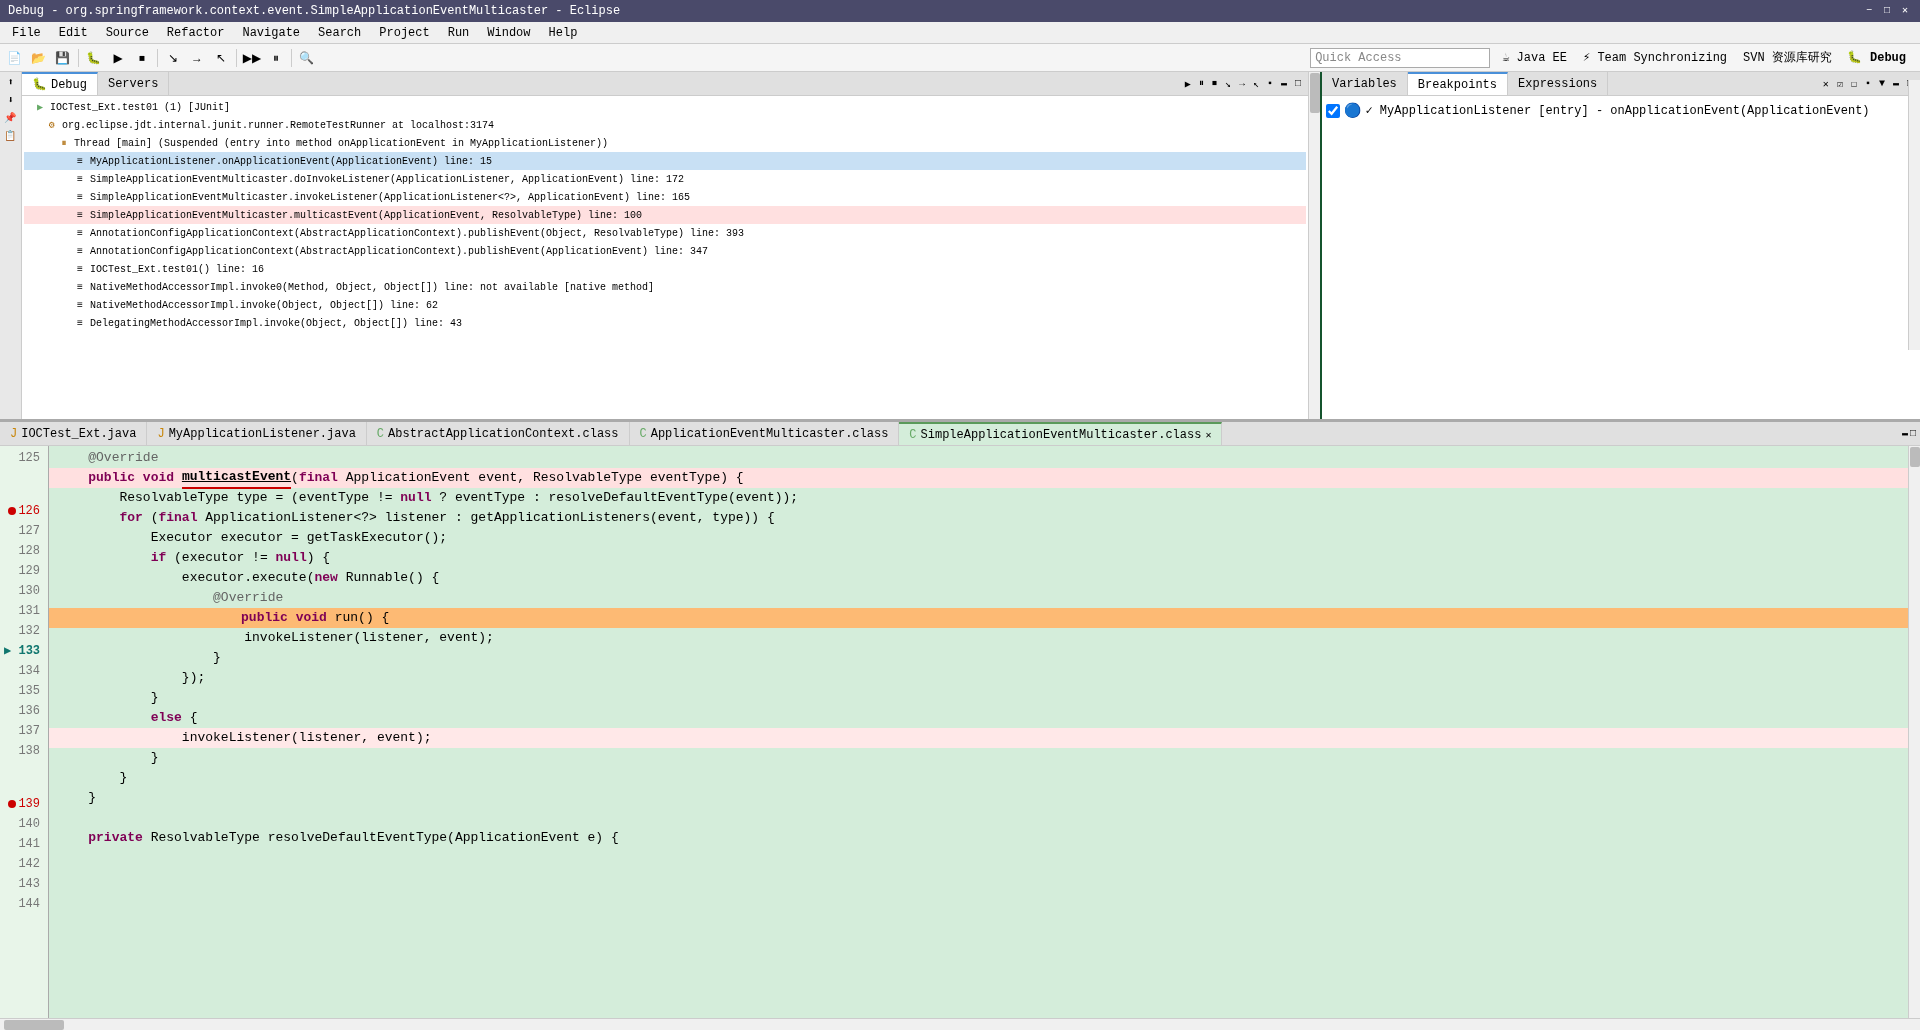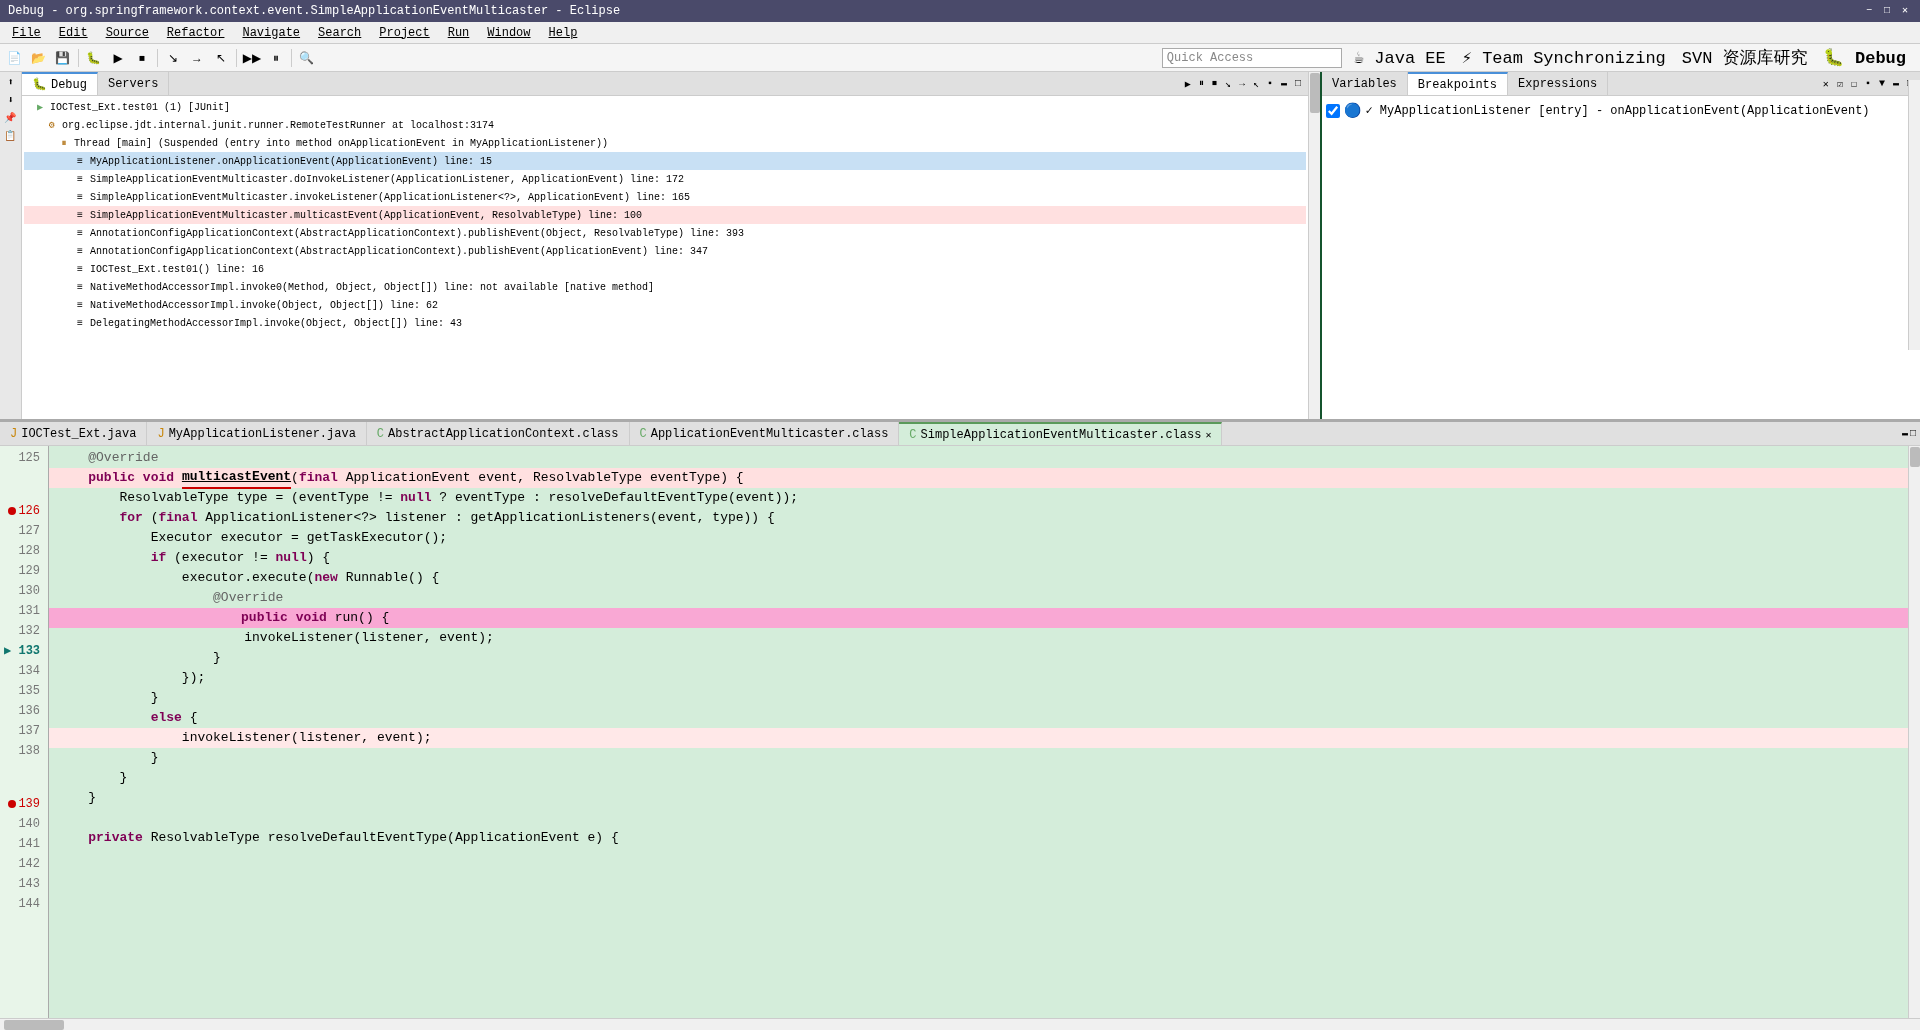--- a/index.html
+++ b/index.html
@@ -21,21 +21,21 @@
     
     #menu-bar {
       background: #f0f0f0;
       height: 22px;
       display: flex;
       align-items: center;
       padding: 0 4px;
       border-bottom: 1px solid #ccc;
       gap: 2px;
     }
-    #menu-bar span { padding: 2px 8px; cursor: pointer; font-size: 12px; text-decoration: underline; }
+    #menu-bar span { padding: 2px 8px; cursor: pointer; font-size: 12px; }
 
     
     #toolbar {
       background: #f5f5f5;
       height: 28px;
       display: flex;
       align-items: center;
       padding: 0 4px;
       border-bottom: 1px solid #ccc;
       gap: 2px;
@@ -64,21 +64,21 @@
       color: #888;
     }
 
     
     #perspective-bar {
       display: flex;
       align-items: center;
       gap: 4px;
       padding: 0 4px;
     }
-    .persp-btn { font-size: 17px; padding: 2px 6px; cursor: pointer; }
+    .persp-btn { font-size: 12px; padding: 2px 6px; cursor: pointer; }
 
     
     #main-layout {
       display: flex;
       height: calc(1030px - 22px - 22px - 28px);
       flex-direction: column;
     }
 
     
     #top-panel {
@@ -243,21 +243,21 @@
       font-size: 13px;
     }
 
     .code-line {
       height: 20px;
       display: flex;
       align-items: center;
       padding: 0 8px;
       white-space: pre;
     }
-    .code-line.active-line { background: #f9a8d4; padding-left: 36px; }
+    .code-line.active-line { background: #fdba74; padding-left: 36px; }
 
     
     .kw { color: #7f0055; font-weight: bold; }
     .ann { color: #646464; }
 
     .debug-scrollbar {
       width: 12px;
       background: #f0f0f0;
       border-left: 1px solid #ccc;
     }

